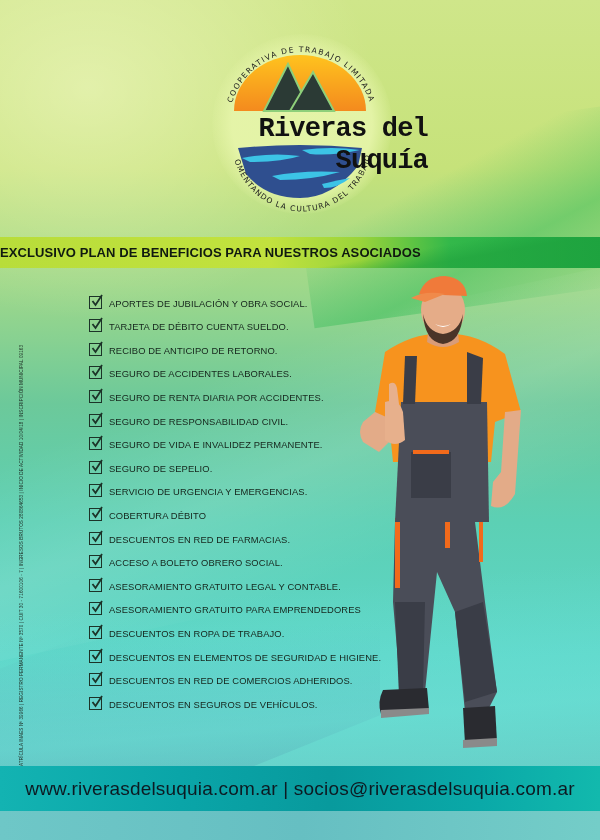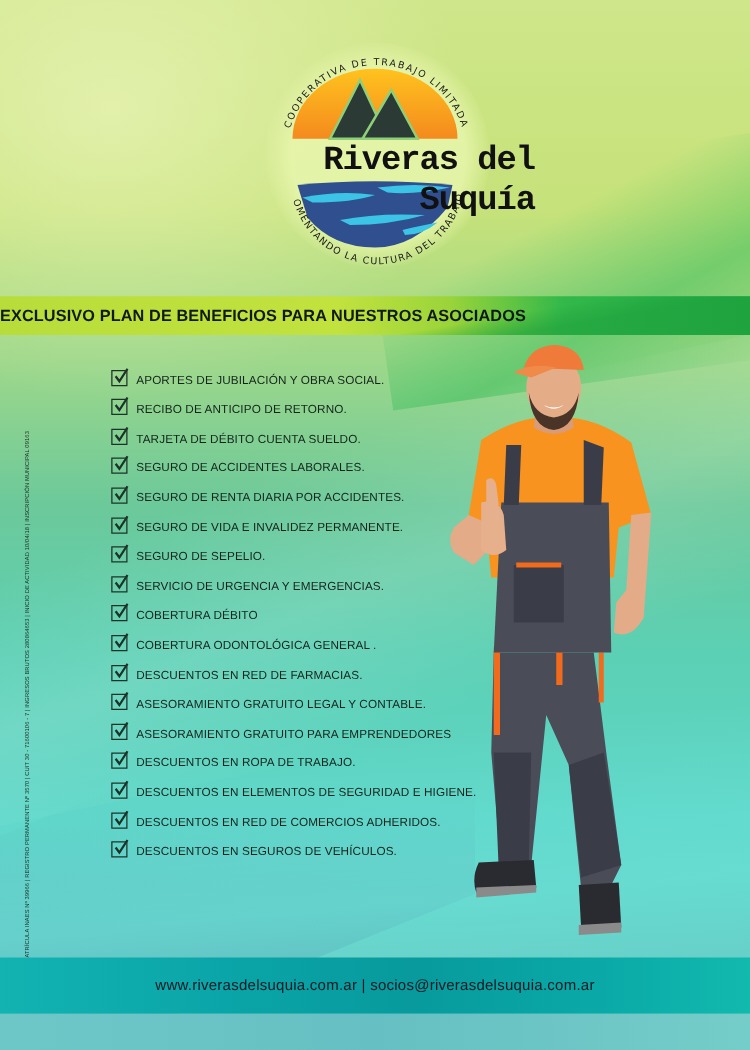--- a/index.html
+++ b/index.html
@@ -54,21 +54,21 @@
   .legal { position: absolute; left: 19px; top: 770px; width: 490px; transform-origin: 0 0; transform: rotate(-90deg);
            font-size: 4.6px; color: #1b2b22; white-space: nowrap; letter-spacing: 0.1px; }
 
   
   .worker { position: absolute; left: 355px; top: 272px; width: 175px; height: 490px; }
 
   
   .footer { position: absolute; left: 0; top: 766px; width: 600px; height: 45px;
             background: linear-gradient(90deg, #13b3b2 0%, #0aa5a8 30%, #089a9d 55%, #0aa9a8 80%, #12b9ad 100%); }
   .footer-text { position: absolute; left: 0; top: 766px; width: 600px; height: 45px; line-height: 45px; text-align: center;
-                 font-family: "Liberation Sans", sans-serif; font-size: 12px; color: #0d1a22; letter-spacing: 0.2px; }
+                 font-family: "Liberation Sans", sans-serif; font-size: 19px; color: #0d1a22; letter-spacing: 0.2px; }
   .bottom-strip { position: absolute; left: 0; top: 811px; width: 600px; height: 29px;
                   background: linear-gradient(90deg, #6ec7c7, #66bfc2 50%, #74cdc8); }
 </style>
 </head>
 <body>
 
 <div class="poster">
   <div class="swoosh sw1"></div>
   <div class="swoosh sw2"></div>
   <div class="swoosh sw3"></div>
@@ -120,52 +120,60 @@
           </svg>
         </span>
         <span class="benefit-label">APORTES DE JUBILACIÓN Y OBRA SOCIAL.</span>
       </li>
     <li class="benefit">
         <span class="check">
           <svg width="15" height="15" viewBox="0 0 15 15">
             <path d="M2.5 7 L5.5 11 L12 1" fill="none" stroke="#1c3328" stroke-width="1.8"></path>
           </svg>
         </span>
+        <span class="benefit-label">TARJETA DE DÉBITO CUENTA SUELDO.</span>
+      </li>
+    <li class="benefit">
+        <span class="check">
+          <svg width="15" height="15" viewBox="0 0 15 15">
+            <path d="M2.5 7 L5.5 11 L12 1" fill="none" stroke="#1c3328" stroke-width="1.8"></path>
+          </svg>
+        </span>
         <span class="benefit-label">RECIBO DE ANTICIPO DE RETORNO.</span>
       </li>
     <li class="benefit">
         <span class="check">
           <svg width="15" height="15" viewBox="0 0 15 15">
             <path d="M2.5 7 L5.5 11 L12 1" fill="none" stroke="#1c3328" stroke-width="1.8"></path>
           </svg>
         </span>
-        <span class="benefit-label">TARJETA DE DÉBITO CUENTA SUELDO.</span>
-      </li>
-    <li class="benefit">
-        <span class="check">
-          <svg width="15" height="15" viewBox="0 0 15 15">
-            <path d="M2.5 7 L5.5 11 L12 1" fill="none" stroke="#1c3328" stroke-width="1.8"></path>
-          </svg>
-        </span>
         <span class="benefit-label">SEGURO DE ACCIDENTES LABORALES.</span>
       </li>
     <li class="benefit">
         <span class="check">
           <svg width="15" height="15" viewBox="0 0 15 15">
             <path d="M2.5 7 L5.5 11 L12 1" fill="none" stroke="#1c3328" stroke-width="1.8"></path>
           </svg>
         </span>
         <span class="benefit-label">SEGURO DE RENTA DIARIA POR ACCIDENTES.</span>
       </li>
     <li class="benefit">
         <span class="check">
           <svg width="15" height="15" viewBox="0 0 15 15">
             <path d="M2.5 7 L5.5 11 L12 1" fill="none" stroke="#1c3328" stroke-width="1.8"></path>
           </svg>
         </span>
+        <span class="benefit-label">SEGURO DE RESPONSABILIDAD CIVIL.</span>
+      </li>
+    <li class="benefit">
+        <span class="check">
+          <svg width="15" height="15" viewBox="0 0 15 15">
+            <path d="M2.5 7 L5.5 11 L12 1" fill="none" stroke="#1c3328" stroke-width="1.8"></path>
+          </svg>
+        </span>
         <span class="benefit-label">SEGURO DE VIDA E INVALIDEZ PERMANENTE.</span>
       </li>
     <li class="benefit">
         <span class="check">
           <svg width="15" height="15" viewBox="0 0 15 15">
             <path d="M2.5 7 L5.5 11 L12 1" fill="none" stroke="#1c3328" stroke-width="1.8"></path>
           </svg>
         </span>
         <span class="benefit-label">SEGURO DE SEPELIO.</span>
       </li>
@@ -184,29 +192,29 @@
           </svg>
         </span>
         <span class="benefit-label">COBERTURA DÉBITO</span>
       </li>
     <li class="benefit">
         <span class="check">
           <svg width="15" height="15" viewBox="0 0 15 15">
             <path d="M2.5 7 L5.5 11 L12 1" fill="none" stroke="#1c3328" stroke-width="1.8"></path>
           </svg>
         </span>
-        <span class="benefit-label">COBERTURA ODONTOLÓGICA GENERAL .</span>
-      </li>
-    <li class="benefit">
-        <span class="check">
-          <svg width="15" height="15" viewBox="0 0 15 15">
-            <path d="M2.5 7 L5.5 11 L12 1" fill="none" stroke="#1c3328" stroke-width="1.8"></path>
-          </svg>
-        </span>
         <span class="benefit-label">DESCUENTOS EN RED DE FARMACIAS.</span>
+      </li>
+    <li class="benefit">
+        <span class="check">
+          <svg width="15" height="15" viewBox="0 0 15 15">
+            <path d="M2.5 7 L5.5 11 L12 1" fill="none" stroke="#1c3328" stroke-width="1.8"></path>
+          </svg>
+        </span>
+        <span class="benefit-label">ACCESO A BOLETO OBRERO SOCIAL.</span>
       </li>
     <li class="benefit">
         <span class="check">
           <svg width="15" height="15" viewBox="0 0 15 15">
             <path d="M2.5 7 L5.5 11 L12 1" fill="none" stroke="#1c3328" stroke-width="1.8"></path>
           </svg>
         </span>
         <span class="benefit-label">ASESORAMIENTO GRATUITO LEGAL Y CONTABLE.</span>
       </li>
     <li class="benefit">

